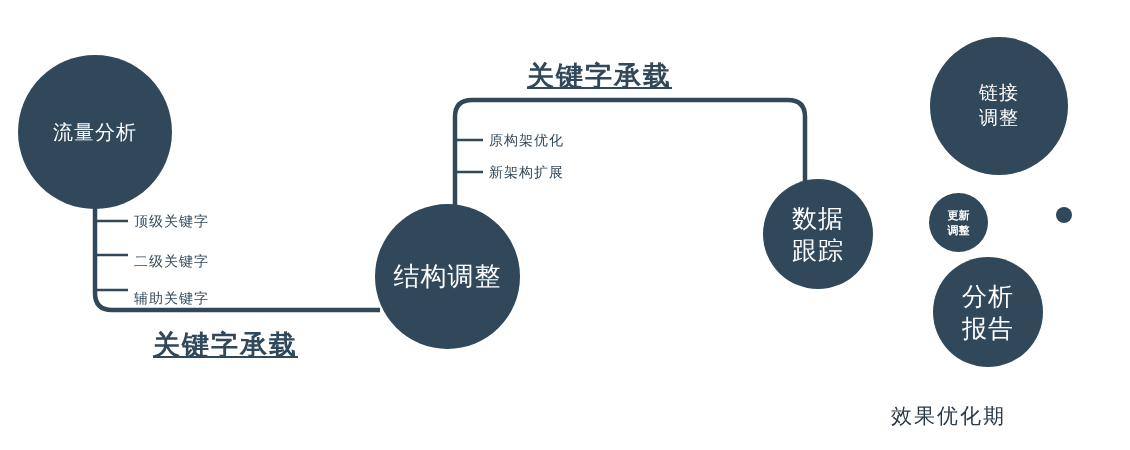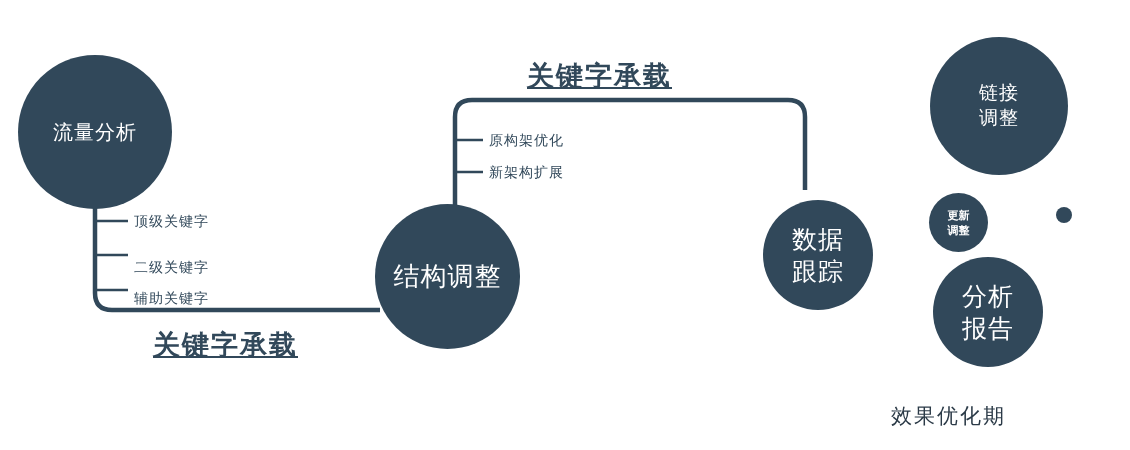--- a/index.html
+++ b/index.html
@@ -15,35 +15,35 @@
   .tick{fill:none;stroke:#31485A;stroke-width:2.5;}
   .node{
     position:absolute;border-radius:50%;
     background:#31485A;color:#ffffff;
     display:flex;align-items:center;justify-content:center;
     text-align:center;white-space:pre-line;line-height:1.3;
     letter-spacing:1px;
   }
   .node-traffic  {left:18px;  top:55px;  width:154px;height:154px;font-size:20px;}
   .node-structure{left:375px; top:204px; width:145px;height:145px;font-size:26px;}
-  .node-tracking {left:763px; top:200px; width:110px;height:110px;font-size:25px;}
+  .node-tracking {left:763px; top:179px; width:110px;height:110px;font-size:25px;}
   .node-code     {left:824px; top:62px;  width:76px; height:76px; font-size:16px;}
   .node-link     {left:930px; top:37px;  width:138px;height:138px;font-size:19px;}
   .node-update   {left:929px; top:193px; width:59px; height:59px; font-size:11px;font-weight:bold;letter-spacing:0;}
   .node-report   {left:933px; top:257px; width:110px;height:110px;font-size:25px;}
   .dot{
     position:absolute;left:1056px;top:207px;width:16px;height:16px;
     border-radius:50%;background:#31485A;
   }
   .branch{
     position:absolute;color:#31485A;font-size:14px;line-height:16px;
     letter-spacing:1px;
   }
   .branch-t1{left:134px;top:213px;}
-  .branch-t2{left:134px;top:259px;}
+  .branch-t2{left:134px;top:253px;}
   .branch-t3{left:134px;top:290px;}
   .branch-s1{left:489px;top:132px;}
   .branch-s2{left:489px;top:164px;}
   .edge-label{
     position:absolute;color:#31485A;font-weight:bold;font-size:27px;
     letter-spacing:2px;
     text-decoration:underline;
   }
   .label-user-base{left:153px;top:327px;}
   .label-keyword  {left:527px;top:58px;}

